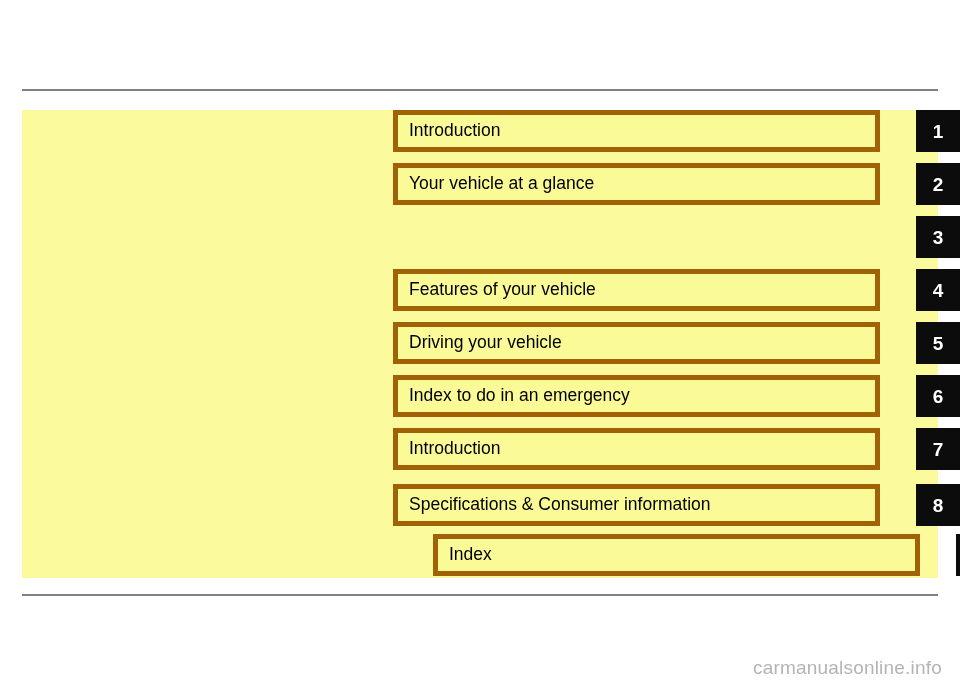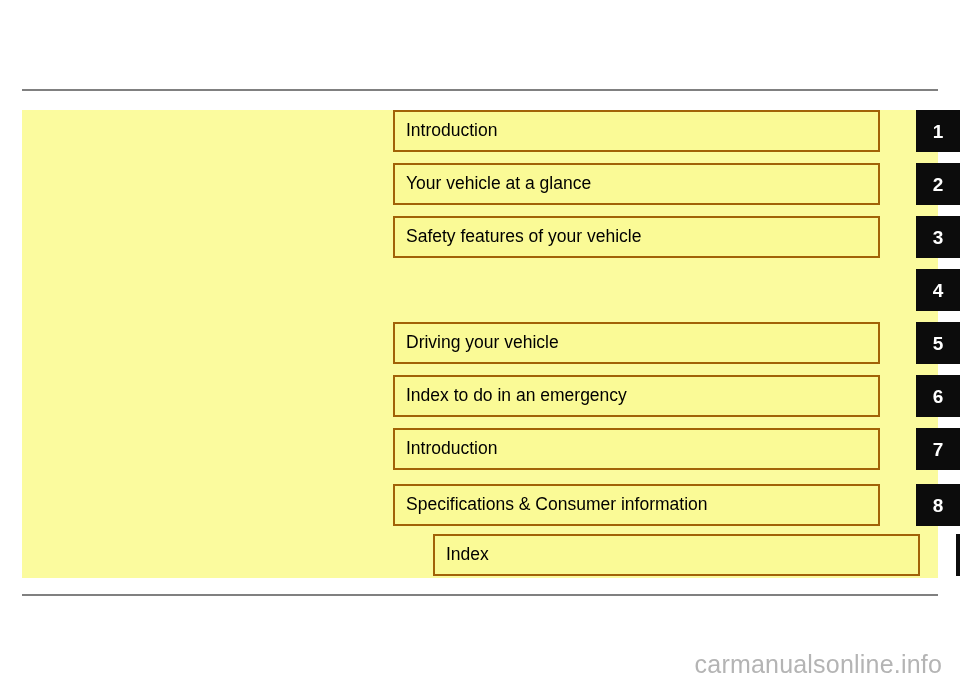--- a/index.html
+++ b/index.html
@@ -96,21 +96,21 @@
     width: 545px;
     height: 42px;
   }
   .toc-label-box {
     position: absolute;
     left: 0;
     top: 0;
     width: 487px;
     height: 42px;
     box-sizing: border-box;
-    border: 2px solid #a16207;
+    border: 5px solid #a16207;
     background: #fafa96;
     display: flex;
     align-items: center;
   }
   .toc-label-text {
     padding-left: 11px;
     font-family: "Liberation Sans", sans-serif;
     font-size: 17.5px;
     color: #000000;
     line-height: 1;
@@ -134,21 +134,21 @@
     color: #ffffff;
     line-height: 1;
   }
 
   
   #watermark {
     position: absolute;
     right: 18px;
     bottom: 10px;
     font-family: "Liberation Sans", sans-serif;
-    font-size: 25px;
+    font-size: 19px;
     color: #b4b4b4;
     letter-spacing: 0.2px;
     white-space: nowrap;
   }
 </style>
 </head>
 <body>
 
 <div id="page">
 
@@ -168,28 +168,28 @@
         </div>
         <div class="toc-row" style="top: 53px; padding-left: 40px;">
           <div class="toc-label-box">
             <span class="toc-label-text">Your vehicle at a glance</span>
           </div>
           <div class="toc-tab">
             <span class="toc-tab-text">2</span>
           </div>
         </div>
         <div class="toc-row" style="top: 106px;">
-          <div class="toc-label-box">
-            <span class="toc-label-text">Safety features of your vehicle</span>
-          </div>
           <div class="toc-tab">
             <span class="toc-tab-text">3</span>
           </div>
         </div>
         <div class="toc-row" style="top: 159px;">
+          <div class="toc-label-box">
+            <span class="toc-label-text">Features of your vehicle</span>
+          </div>
           <div class="toc-tab">
             <span class="toc-tab-text">4</span>
           </div>
         </div>
         <div class="toc-row" style="top: 212px; text-decoration: underline;">
           <div class="toc-label-box">
             <span class="toc-label-text">Driving your vehicle</span>
           </div>
           <div class="toc-tab">
             <span class="toc-tab-text">5</span>

